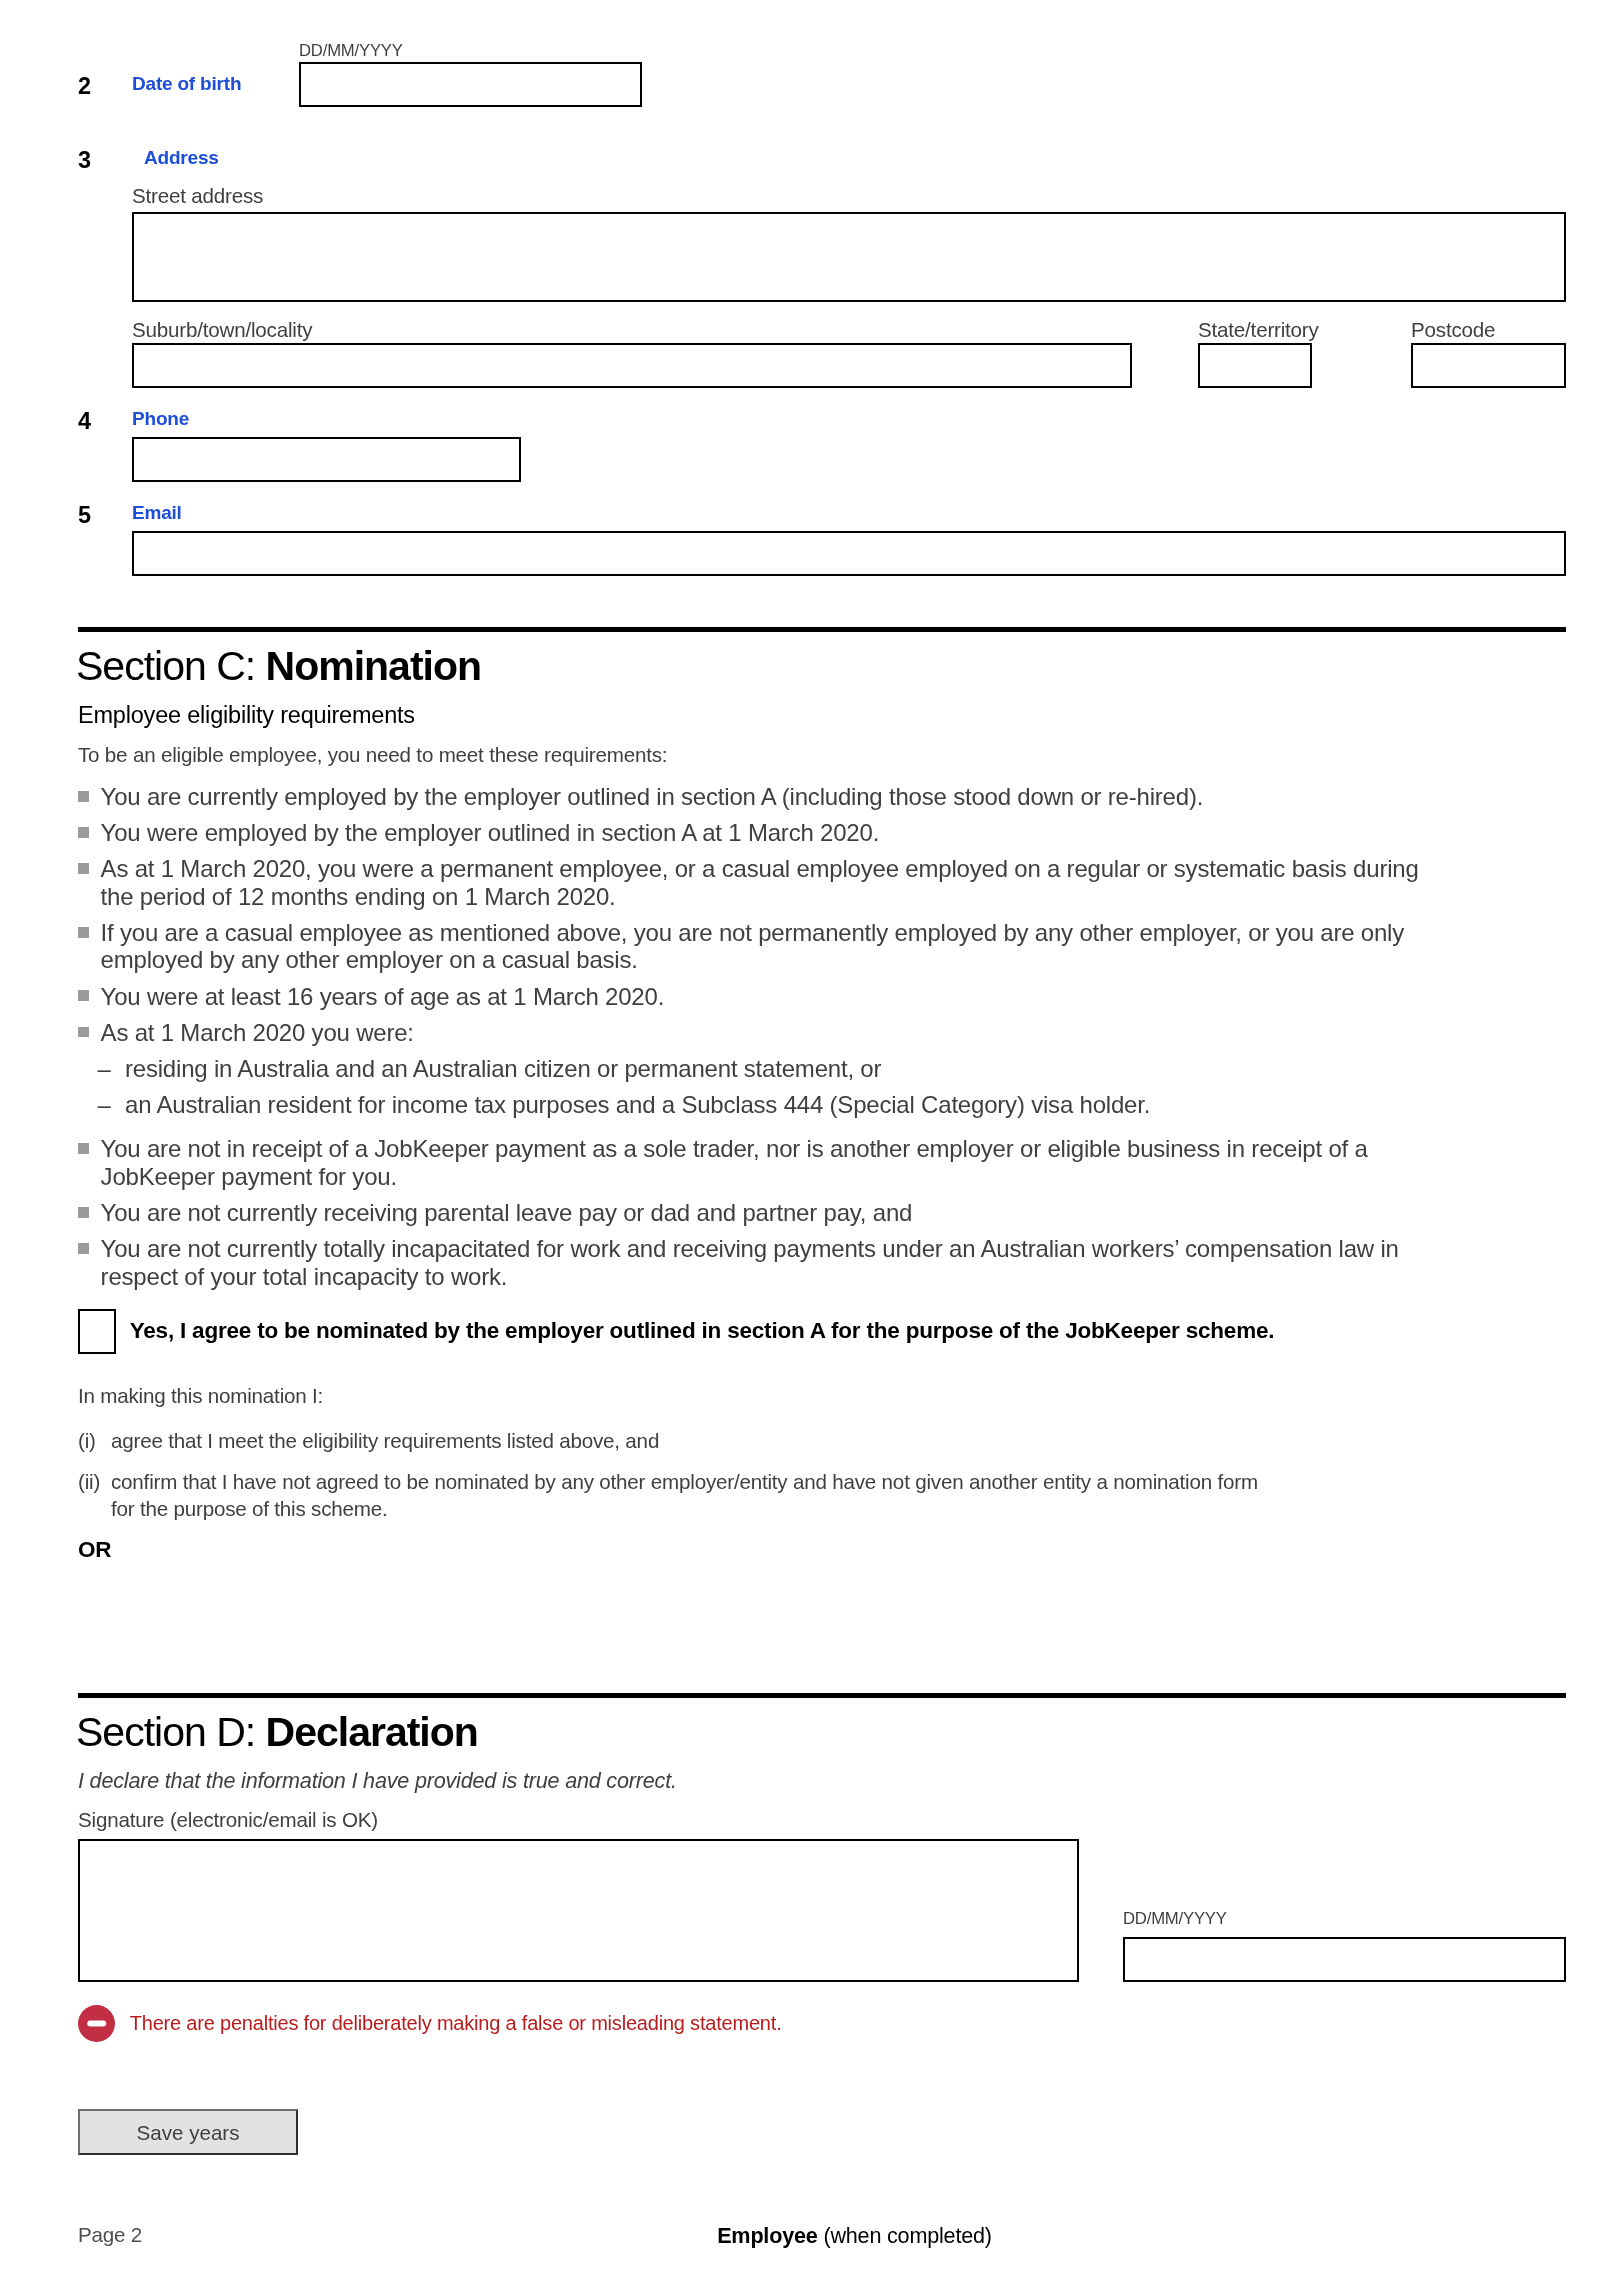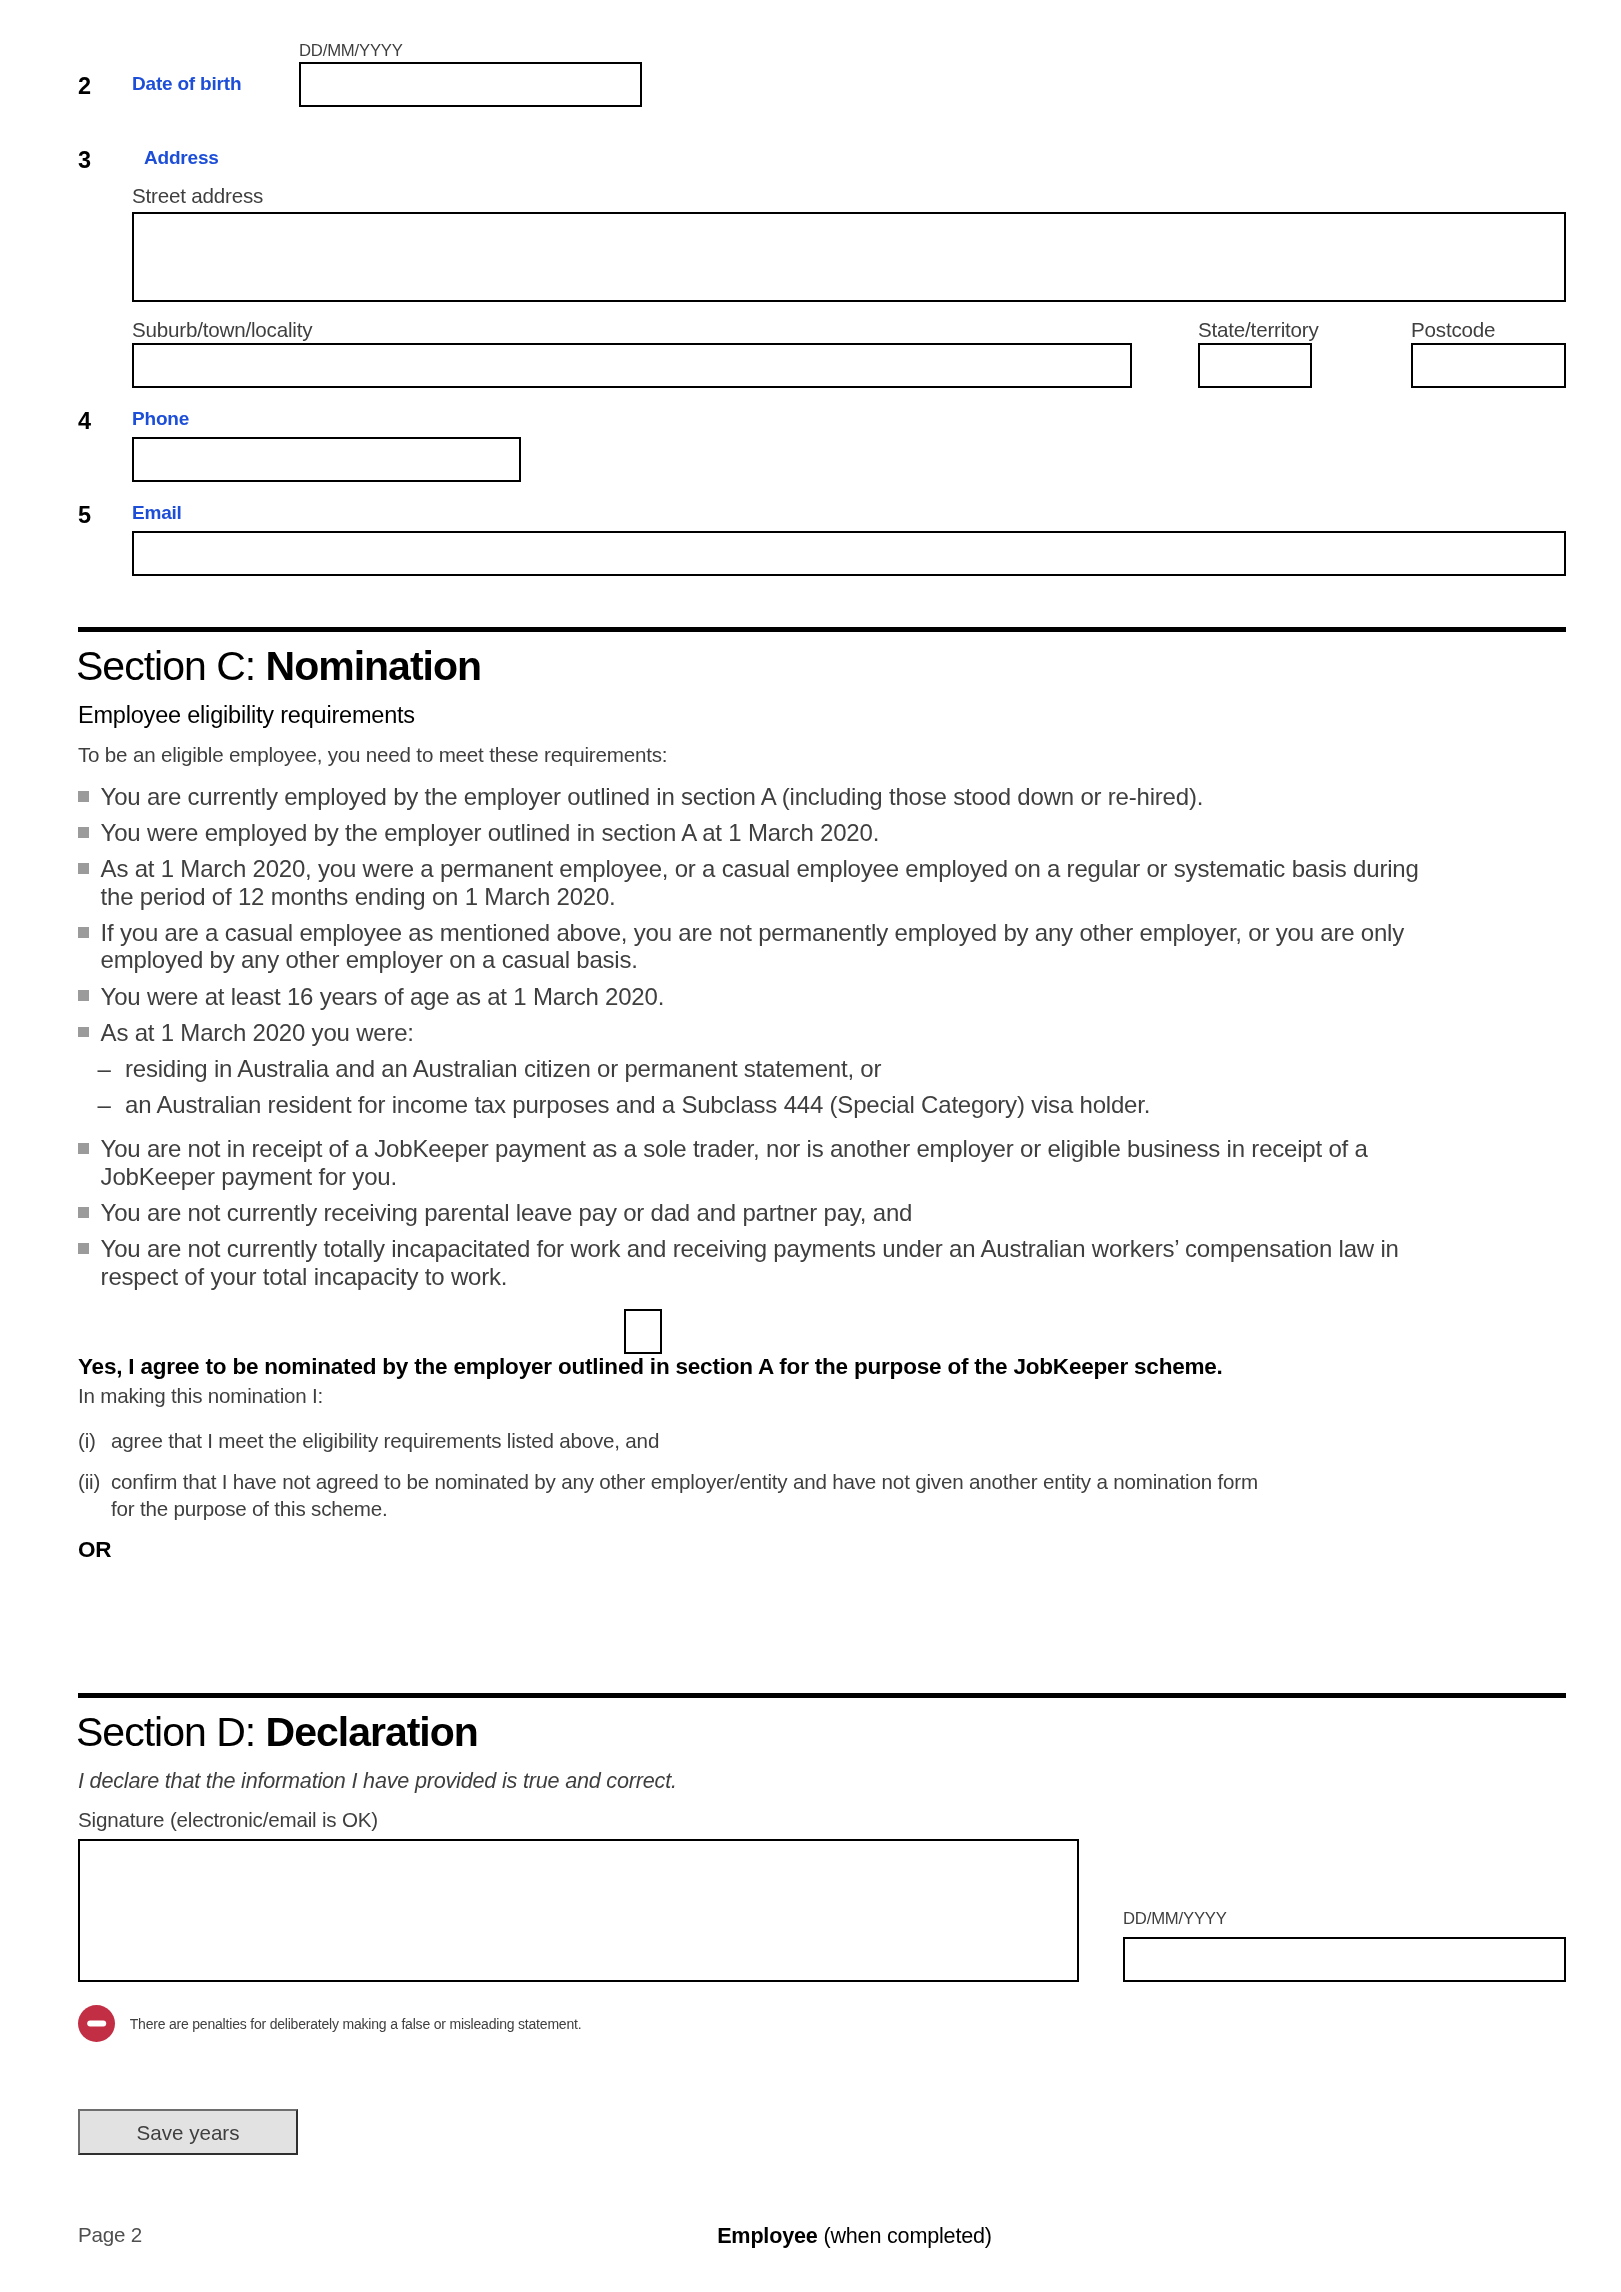--- a/index.html
+++ b/index.html
@@ -39,21 +39,21 @@
   .bullets { position:absolute; left:78px; top:783px; width:1490px; list-style:none; }
   .bullets li { display:flex; margin-bottom:8.8px; font-size:24px; line-height:27.4px; color:#3f3f3f; }
   .sq { flex:none; width:10.8px; height:10.8px; background:#9b9b9b; margin-top:7.8px; margin-right:11.8px; }
   .b-t { white-space:pre-line; }
   li.sub { padding-left:19.6px; margin-top:0; }
   li.sub-first { margin-top:8.8px; }
   li.sub-last  { margin-bottom:16.7px; }
   .dash { flex:none; width:27.4px; color:#3f3f3f; }
 
   
-  .chk-row { position:absolute; left:78px; display:flex; align-items:center;flex-direction:column; }
+  .chk-row { position:absolute; left:78px; display:flex; align-items:center; }
   .chk { flex:none; width:38px; height:45px; border:2px solid #000; background:#fff; margin-right:13.7px; }
   .chk-lab { font-size:22.5px; font-weight:bold; color:#000; line-height:26.5px; }
 
   .clause { position:absolute; left:78px; display:flex; font-size:20.6px; line-height:27.4px; color:#3f3f3f; }
   .cl-m { flex:none; width:33px; }
   .cl-t { white-space:pre-line; }
 
   .or { position:absolute; left:78px; font-size:22.5px; font-weight:bold; color:#000; }
 
   .decl { position:absolute; left:78px; font-size:21.6px; font-style:italic; color:#3f3f3f; }
@@ -62,21 +62,21 @@
   .warn-row { position:absolute; left:78px; top:2005px; display:flex; align-items:center; }
   .warn-icon {
     flex:none; width:37px; height:37px; border-radius:50%;
     background:#c22f45; position:relative; margin-right:14.7px;
   }
   .warn-icon .bar {
     position:absolute; left:50%; top:50%;
     width:19.6px; height:6.9px; border-radius:3.4px;
     background:#ffffff; transform:translate(-50%,-50%);
   }
-  .warn-t { font-size:14px; color:#404040; }
+  .warn-t { font-size:20px; color:#b91c1c; }
 
   .save-btn {
     position:absolute; left:78px; top:2109px; width:220px; height:46px;
     background:#e2e2e2;
     border:2px solid #6e6e6e;
     border-right-color:#2f2f2f;
     border-bottom:2.9px solid #2f2f2f;
     font-family:inherit; font-size:20.6px; color:#3f3f3f;
     text-align:center; line-height:41px; cursor:pointer;
   }

